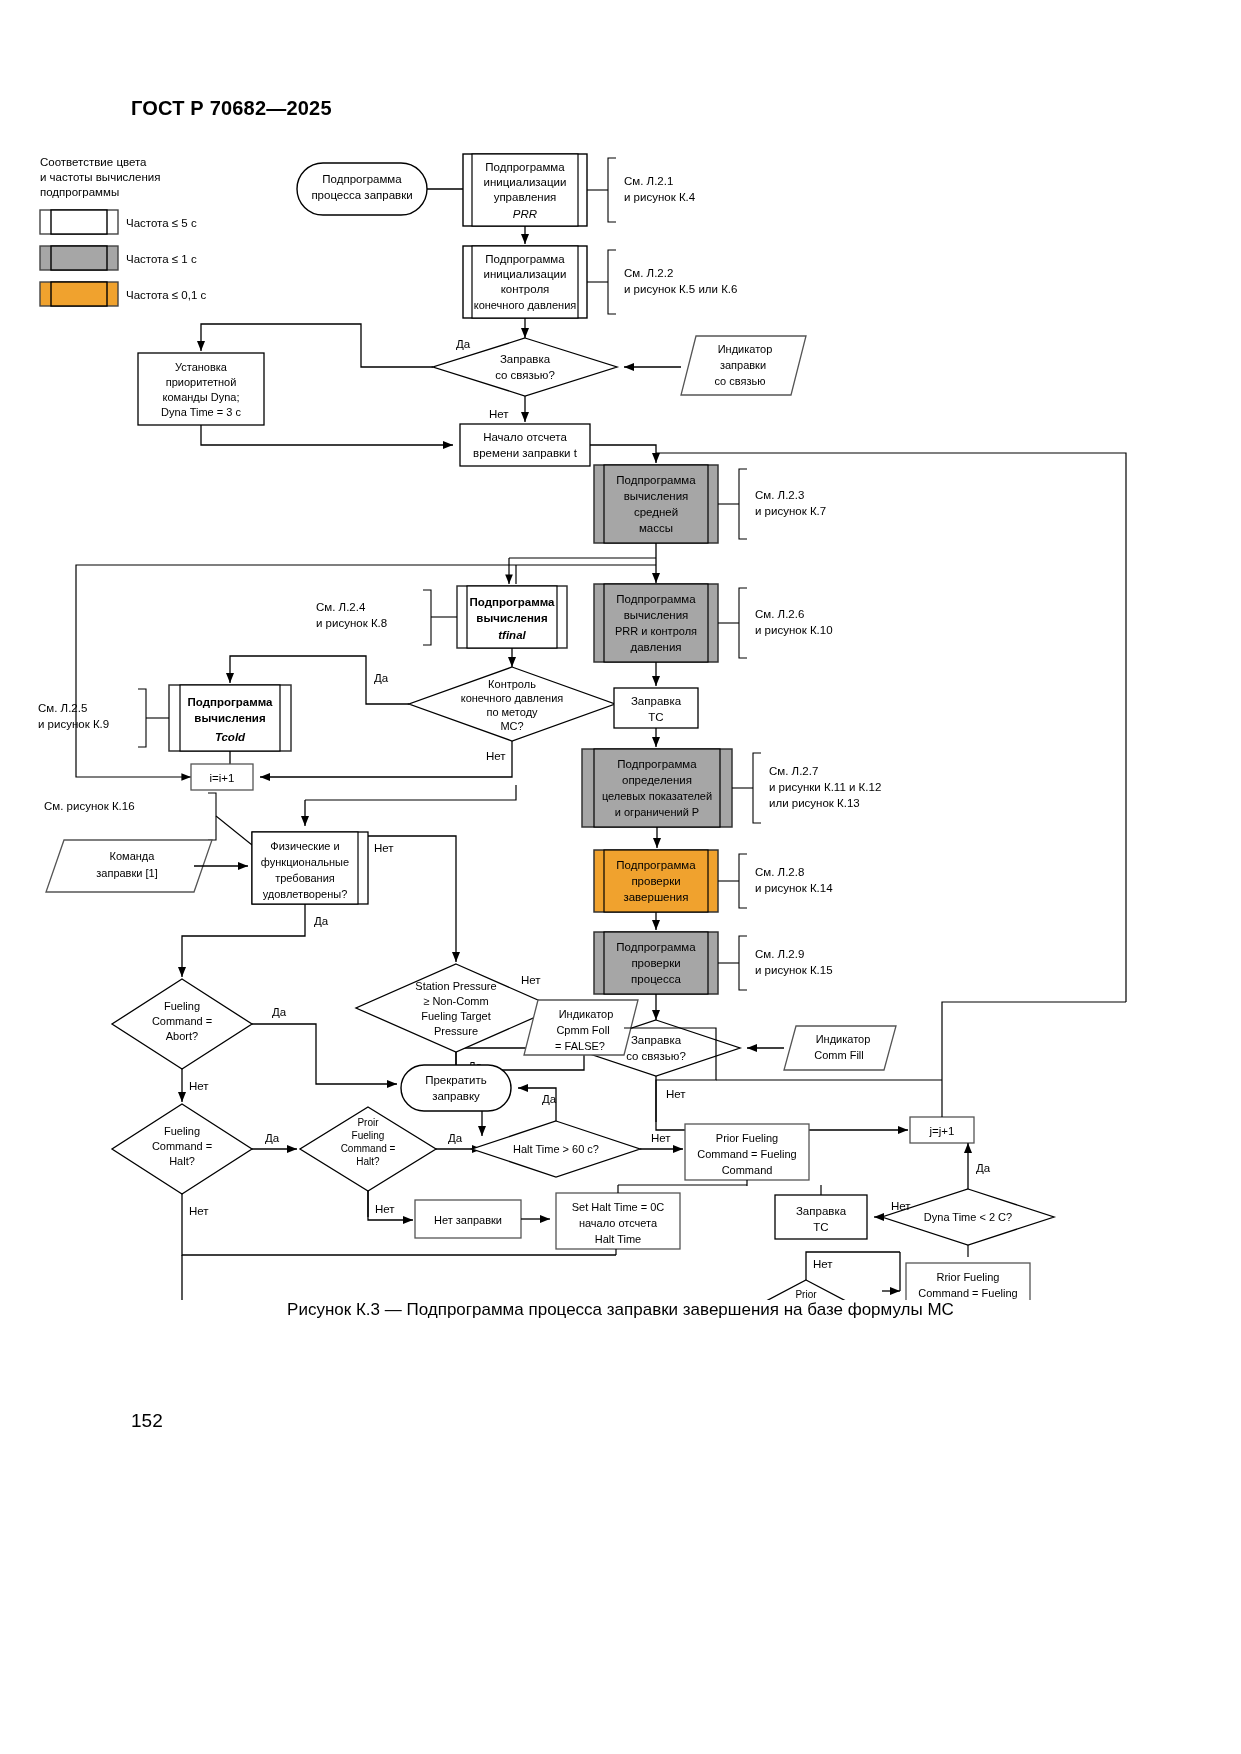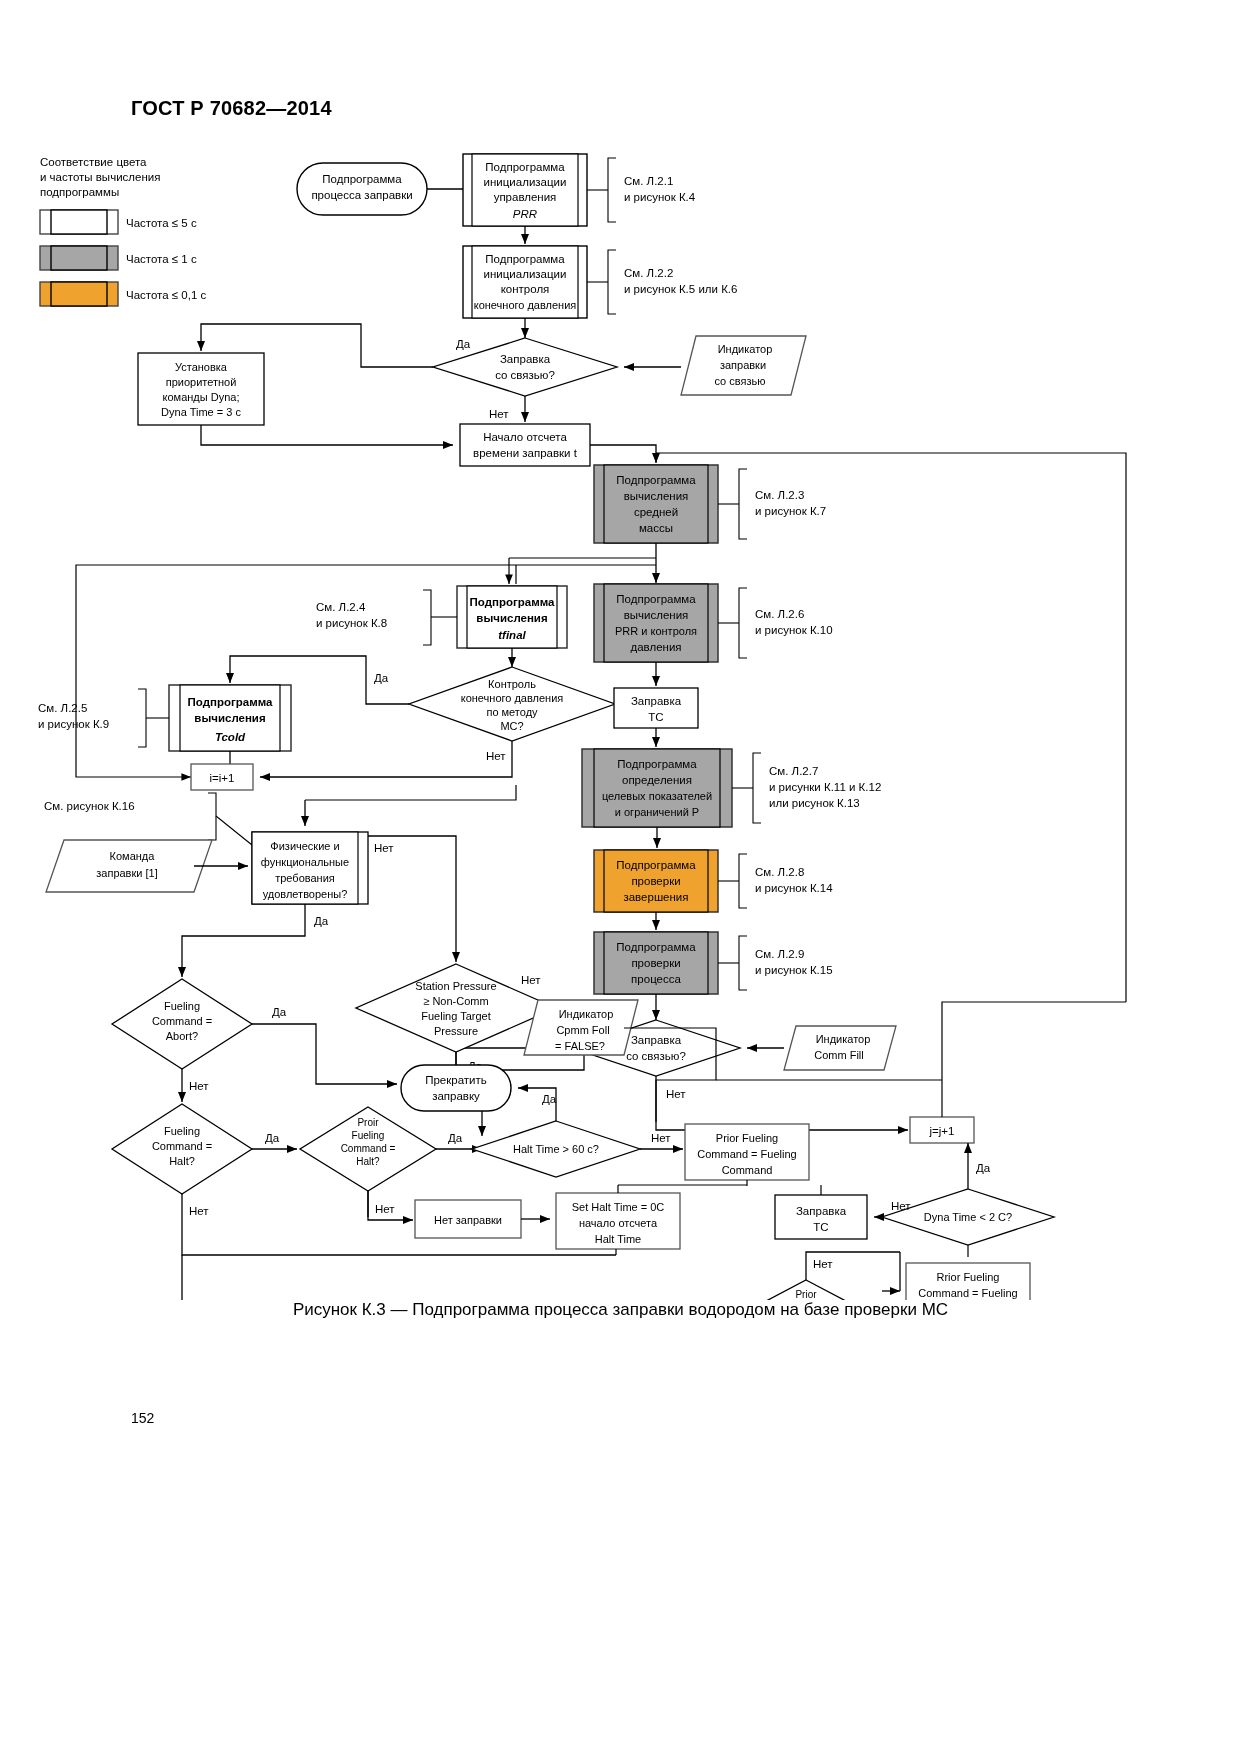--- a/index.html
+++ b/index.html
@@ -1,33 +1,33 @@
 <!DOCTYPE html>
 <html><head>
 <meta charset="utf-8">
 <style>
   html,body{margin:0;padding:0;background:#ffffff;}
   body{width:1241px;height:1754px;font-family:"Liberation Sans",sans-serif;color:#000;}
   .page{position:relative;width:1241px;height:1754px;overflow:hidden;background:#fff;}
   .std-header{position:absolute;left:131px;top:97px;font-size:20px;font-weight:bold;letter-spacing:0.2px;}
-  .page-number{position:absolute;left:131px;top:1410px;font-size:14px;}
+  .page-number{position:absolute;left:131px;top:1410px;font-size:19px;}
   .figure-caption{position:absolute;left:0;top:1300px;width:1241px;text-align:center;font-size:17px;}
   .chart-wrap{position:absolute;left:16px;top:140px;width:1241px;height:1160px;}
   svg{display:block;}
   svg text{font-family:"Liberation Sans",sans-serif;fill:#000;}
   .t{font-size:11.5px;}
   .tsm{font-size:11px;}
   .ttiny{font-size:10px;}
 </style>
 </head>
 <body>
 
 <div class="page">
 
-  <div class="std-header">ГОСТ Р 70682—2014</div>
+  <div class="std-header">ГОСТ Р 70682—2025</div>
 
   <div class="chart-wrap">
   <svg width="1241" height="1160" viewBox="0 0 1241 1160" xmlns="http://www.w3.org/2000/svg">
     <defs>
       <marker id="arr" markerWidth="9" markerHeight="9" refX="8" refY="3.2" orient="auto">
         <path d="M0,0 L8,3.2 L0,6.4 z" fill="#000"></path>
       </marker>
     </defs>
 
     <g>
@@ -484,16 +484,16 @@
       <text class="tsm" x="952" y="1221" text-anchor="middle">начало отсчета</text>
       <text class="tsm" x="952" y="1237" text-anchor="middle">Dyna Time</text>
     </g>
 
     <path d="M714,1180 L166,1180 L166,1115" stroke="#000" stroke-width="1.3" fill="none"></path>
     <path d="M600,1115 L600,1109" stroke="#000" stroke-width="1.2" fill="none"></path>
 
   </svg>
   </div>
 
-  <div class="figure-caption">Рисунок К.3 — Подпрограмма процесса заправки водородом на базе проверки МС</div>
+  <div class="figure-caption">Рисунок К.3 — Подпрограмма процесса заправки завершения на базе формулы МС</div>
   <div class="page-number">152</div>
 
 </div>
 
 </body></html>

